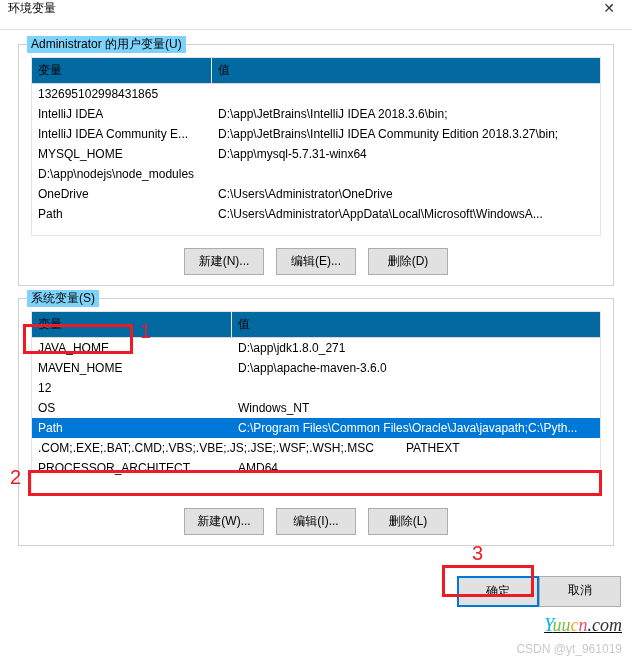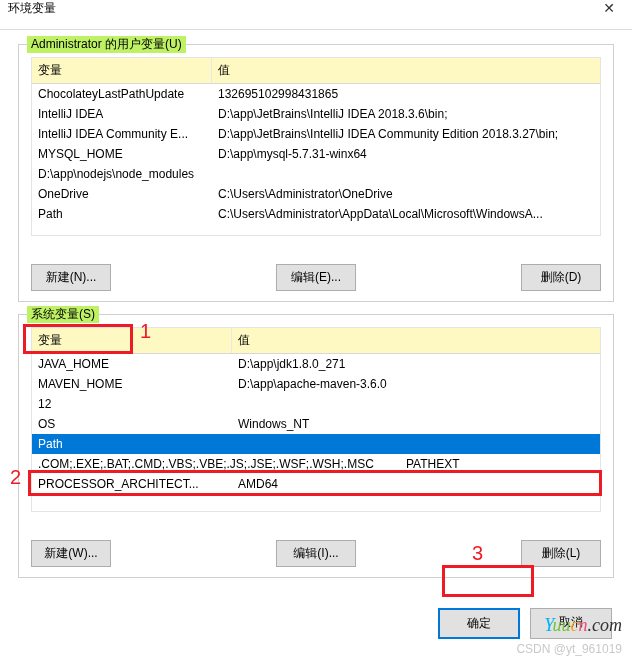--- a/index.html
+++ b/index.html
@@ -25,27 +25,27 @@
 .groupbox {
   border: 1px solid #d0d0d0;
   margin-bottom: 12px;
   padding: 12px 12px 10px 12px;
   position: relative;
 }
 .groupbox .legend {
   position: absolute;
   top: -9px;
   left: 8px;
-  background: #bef264;
+  background: #7dd3fc;
   padding: 0 4px;
   color: #000;
 }
 .tablehdr {
   display: flex;
-  background: #fef9c3;
+  background: #0369a1;
   border: 1px solid #e4e4e4;
   border-bottom: 1px solid #d8d8d8;
 }
 .tablehdr .col {
   padding: 4px 6px;
   font-weight: normal;
   color: #000;
   border-right: 1px solid #e8e8e8;
 }
 .tablehdr .col:last-child { border-right: none; }
@@ -67,38 +67,38 @@
   padding: 1px 6px;
   white-space: nowrap;
   overflow: hidden;
   text-overflow: ellipsis;
   color: #000;
 }
 .row.selected { background: #0078d7; }
 .row.selected .cell { color: #fff; }
 .btnrow {
   display: flex;
-  justify-content: space-between;
-  gap: 4px;
-  margin-top: 28px;
+  justify-content: center;
+  gap: 12px;
+  margin-top: 12px;
 }
 .btn {
   min-width: 80px;
   padding: 4px 10px;
   background: #e1e1e1;
   border: 1px solid #adadad;
   text-align: center;
   cursor: pointer;
   color: #000;
 }
 .footer {
   display: flex;
   justify-content: flex-end;
-  gap: 10px;
-  padding: 8px 20px 14px 0;
+  gap: 0;
+  padding: 8px 11px 14px 0;
 }
 .footer .btn { min-width: 82px; padding: 5px 10px; }
 .footer .btn.primary { border: 2px solid #0078d7; background: #e1e1e1; }
 .anno {
   position: absolute;
   border: 3px solid #ed1c24;
   pointer-events: none;
 }
 .anno-label {
   position: absolute;
@@ -107,20 +107,21 @@
   font-family: Arial, sans-serif;
   pointer-events: none;
 }
 .watermark {
   position: absolute;
   right: 10px;
   bottom: 30px;
   font-size: 18px;
   font-style: italic;
   font-family: Georgia, serif;
+  text-decoration: underline;
 }
 .watermark .y1 { color: #00b4f0; }
 .watermark .u { color: #72c140; }
 .watermark .c { color: #f5a623; }
 .watermark .n { color: #e94e77; }
 .watermark .dot { color: #333; }
 .credit {
   position: absolute;
   right: 10px;
   bottom: 10px;
@@ -140,21 +141,20 @@
 <div class="content">
 
   <div class="groupbox">
     <span class="legend">Administrator 的用户变量(U)</span>
     <div class="tablehdr">
       <div class="col col-var">变量</div>
       <div class="col col-val">值</div>
     </div>
     <div class="rows" id="user-rows">
         <div class="row">
-          <div class="cell col-var">ChocolateyLastPathUpdate</div>
           <div class="cell col-val">132695102998431865</div>
         </div>
         <div class="row">
           <div class="cell col-var">IntelliJ IDEA</div>
           <div class="cell col-val">D:\app\JetBrains\IntelliJ IDEA 2018.3.6\bin;</div>
         </div>
         <div class="row">
           <div class="cell col-var">IntelliJ IDEA Community E...</div>
           <div class="cell col-val">D:\app\JetBrains\IntelliJ IDEA Community Edition 2018.3.27\bin;</div>
         </div>
@@ -198,20 +198,21 @@
         </div>
         <div class="row">
           <div class="cell col-val">12</div>
         </div>
         <div class="row">
           <div class="cell col-var">OS</div>
           <div class="cell col-val">Windows_NT</div>
         </div>
         <div class="row selected">
           <div class="cell col-var">Path</div>
+          <div class="cell col-val">C:\Program Files\Common Files\Oracle\Java\javapath;C:\Pyth...</div>
         </div>
         <div class="row">
           <div class="cell col-val">.COM;.EXE;.BAT;.CMD;.VBS;.VBE;.JS;.JSE;.WSF;.WSH;.MSC</div>
           <div class="cell col-var">PATHEXT</div>
         </div>
         <div class="row">
           <div class="cell col-var">PROCESSOR_ARCHITECT...</div>
           <div class="cell col-val">AMD64</div>
         </div>
       </div>

